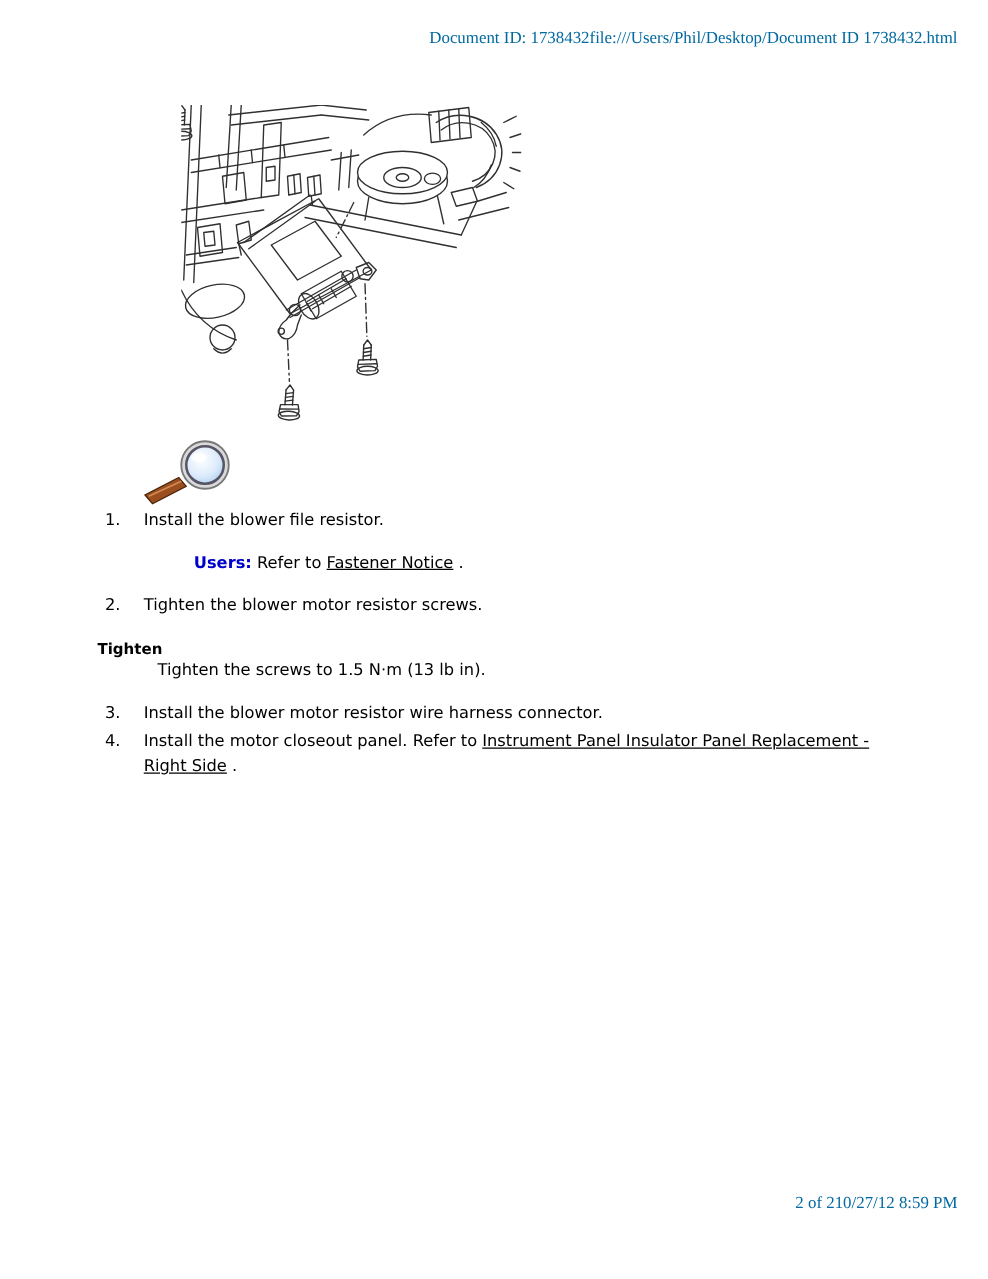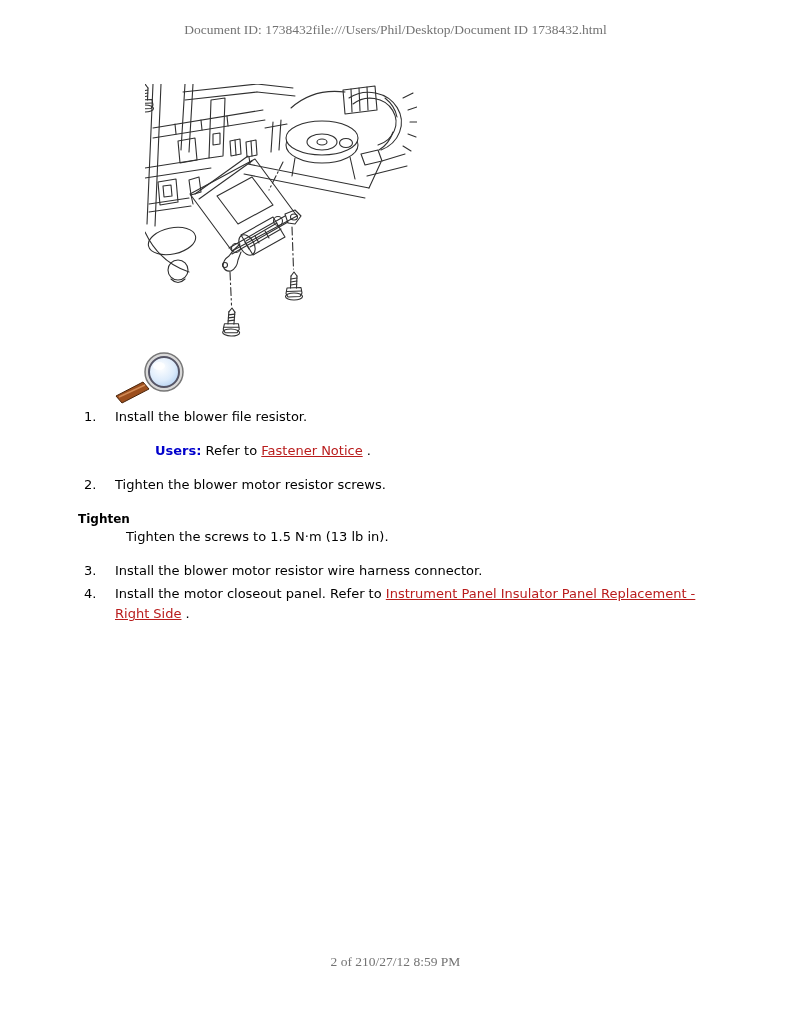--- a/index.html
+++ b/index.html
@@ -1,29 +1,29 @@
 <!DOCTYPE html>
 <html><head>
 <meta charset="utf-8">
 <style>
   html,body{margin:0;padding:0;background:#fff;}
   .page{position:relative;width:790px;height:1023px;background:#fff;overflow:hidden;
         font-family:"DejaVu Sans",sans-serif;color:#000;}
-  .hdr,.ftr{position:absolute;left:25px;right:24px;display:flex;justify-content:center;
-        font-family:"Liberation Serif",serif;font-size:13.5px;color:#737373;}
+  .hdr,.ftr{position:absolute;left:25px;right:24px;display:flex;justify-content:flex-end;
+        font-family:"Liberation Serif",serif;font-size:13.5px;color:#0369a1;}
   .hdr{top:22px;}
   .ftr{top:954px;}
   .fig{position:absolute;left:145px;top:84px;}
   .mag{position:absolute;left:112px;top:346px;cursor:pointer;}
   .step{position:absolute;left:84px;width:648px;display:flex;font-size:13px;line-height:20px;}
   .num{flex:0 0 31px;}
   .sbody{flex:1;}
   .notice{position:absolute;left:155px;top:441px;font-size:13px;line-height:20px;}
   .notice .lbl{font-weight:bold;color:#0000cc;}
-  a.doclink{color:#b91c1c;cursor:pointer;}
+  a.doclink{color:#000000;cursor:pointer;}
   .tighten-h{position:absolute;left:78px;top:509px;font-size:12px;font-weight:bold;line-height:20px;}
   .tighten-b{position:absolute;left:78px;top:527px;font-size:13px;line-height:20px;margin-left:48px;}
 </style>
 </head>
 <body>
 
 <div class="page">
 
   <div class="hdr">
     <span>Document ID: 1738432</span>

